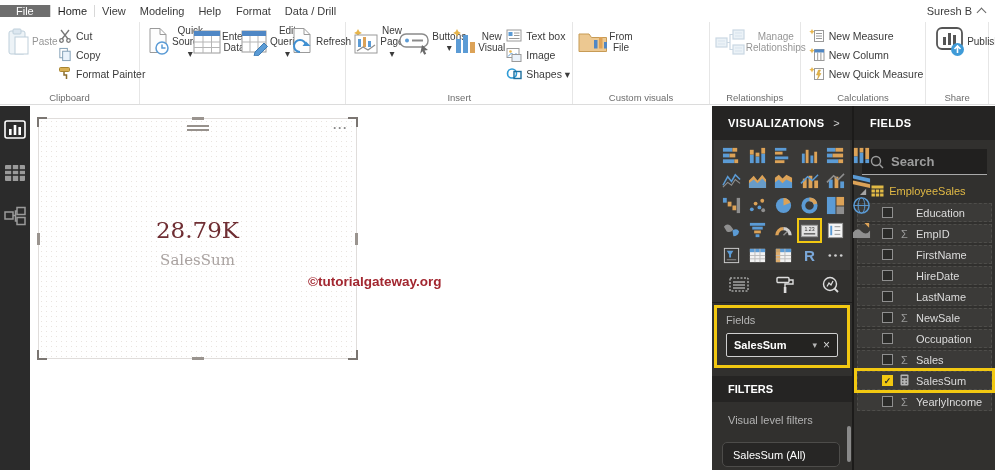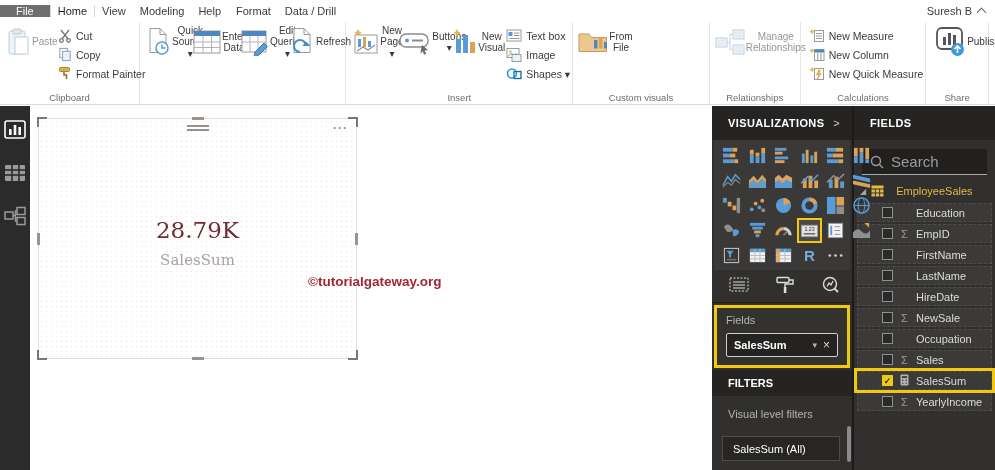--- a/index.html
+++ b/index.html
@@ -60,35 +60,35 @@
   .viz-cell { width:21px; height:21px; display:flex; align-items:center; justify-content:center; cursor:default; }
   .viz-cell.selected { outline:2px solid #f2c811; background:#4a4948; }
   #viz-tools { display:flex; gap:24px; padding:5px 0 5px 16px; border-bottom:1px solid #1f1e1d; }
   .viz-tool { cursor:default; }
   #fields-drop-section { margin:2px 2px 0 2px; border:3px solid #f2c811; padding:6px 9px 8px 9px; background:#33322f; }
   #fields-drop-label { color:#b5b5b5; margin-bottom:7px; }
   #field-well { height:24px; background:#242321; border:1px solid #cfcfcf; border-radius:2px; display:flex; align-items:center; padding:0 7px; gap:6px; }
   #field-well .wl { flex:1; color:#fff; font-weight:bold; font-size:11px; }
   #field-well .wd { color:#b5b5b5; font-size:9px; }
   #field-well .wx { color:#d8d8d8; font-size:12px; }
-  #filters-header { height:26px; background:#252423; display:flex; align-items:center; padding-left:16px; color:#fff; font-weight:bold; margin-top:2px; flex:none; }
+  #filters-header { height:26px; background:#252423; display:flex; align-items:center; padding-left:16px; color:#fff; font-weight:bold; margin-top:8px; flex:none; }
   #vlf-label { padding:12px 16px 8px 16px; color:#b3b3b3; }
-  #filter-pill { margin:8px 12px 0 10px; height:25px; background:#272625; border:1px solid #4d4c4a; border-radius:0; display:flex; align-items:center; padding:0 10px; color:#fff; }
+  #filter-pill { margin:8px 12px 0 10px; height:25px; background:#272625; border:1px solid #4d4c4a; border-radius:5px; display:flex; align-items:center; padding:0 10px; color:#fff; }
   #viz-scrollbar { position:absolute; right:1px; bottom:8px; width:4px; height:36px; background:#8a8a8a; border-radius:2px; }
 
   #panel-divider { width:2px; background:#1c1b1a; }
 
   
   #fields-panel { width:141px; background:#31302e; color:#d8d8d8; font-size:11px; display:flex; flex-direction:column; }
   #search-box { margin:9px 8px 6px 8px; height:26px; background:#21201f; border-bottom:1px solid #a9a9a9; display:flex; align-items:center; gap:7px; padding:0 8px; }
-  #search-box input { background:transparent; border:none; outline:none; color:#c5c5c5; font-size:15px; width:86px; font-family:"Liberation Sans", sans-serif; }
+  #search-box input { background:transparent; border:none; outline:none; color:#c5c5c5; font-size:13px; width:86px; font-family:"Liberation Sans", sans-serif;font-weight:bold; }
   #search-box input::placeholder { color:#9c9c9c; }
   #table-row { display:flex; align-items:center; gap:5px; padding:4px 4px 6px 6px; }
   #table-row .tri { color:#a5a5a5; font-size:8px; }
-  #table-row .tname { color:#e2ba45;margin-left:7px; }
+  #table-row .tname { color:#e2ba45; }
   #field-list { padding:0 3px; }
   .fp-row { height:19px; margin-bottom:2px; background:#3b3a38; border:1px dashed #4e4d4a; display:flex; align-items:center; padding-left:24px; gap:5px; color:#dcdcdc; }
   .fp-row.hl { outline:3px solid #f2c811; position:relative; z-index:2; }
   .cb { width:11px; height:11px; border:1px solid #8f8f8f; background:#2a2a28; flex:none; font-size:9px; line-height:10px; text-align:center; color:#2d2d2d; }
   .cb.checked { background:#f2c811; border-color:#f2c811; font-weight:bold; }
   .ficon { width:13px; flex:none; color:#9b9b9b; font-size:11px; text-align:center; }
   .flabel { white-space:nowrap; }
 </style>
 </head>
 <body>
@@ -733,26 +733,26 @@
             <span class="flabel">EmpID</span>
           </div>
           <div class="fp-row">
             <span class="cb"></span>
             <span class="ficon"></span>
             <span class="flabel">FirstName</span>
           </div>
           <div class="fp-row">
             <span class="cb"></span>
             <span class="ficon"></span>
+            <span class="flabel">HireDate</span>
+          </div>
+          <div class="fp-row">
+            <span class="cb"></span>
+            <span class="ficon"></span>
             <span class="flabel">LastName</span>
-          </div>
-          <div class="fp-row">
-            <span class="cb"></span>
-            <span class="ficon"></span>
-            <span class="flabel">HireDate</span>
           </div>
           <div class="fp-row">
             <span class="cb"></span>
             <span class="ficon">Σ</span>
             <span class="flabel">NewSale</span>
           </div>
           <div class="fp-row">
             <span class="cb"></span>
             <span class="ficon"></span>
             <span class="flabel">Occupation</span>

